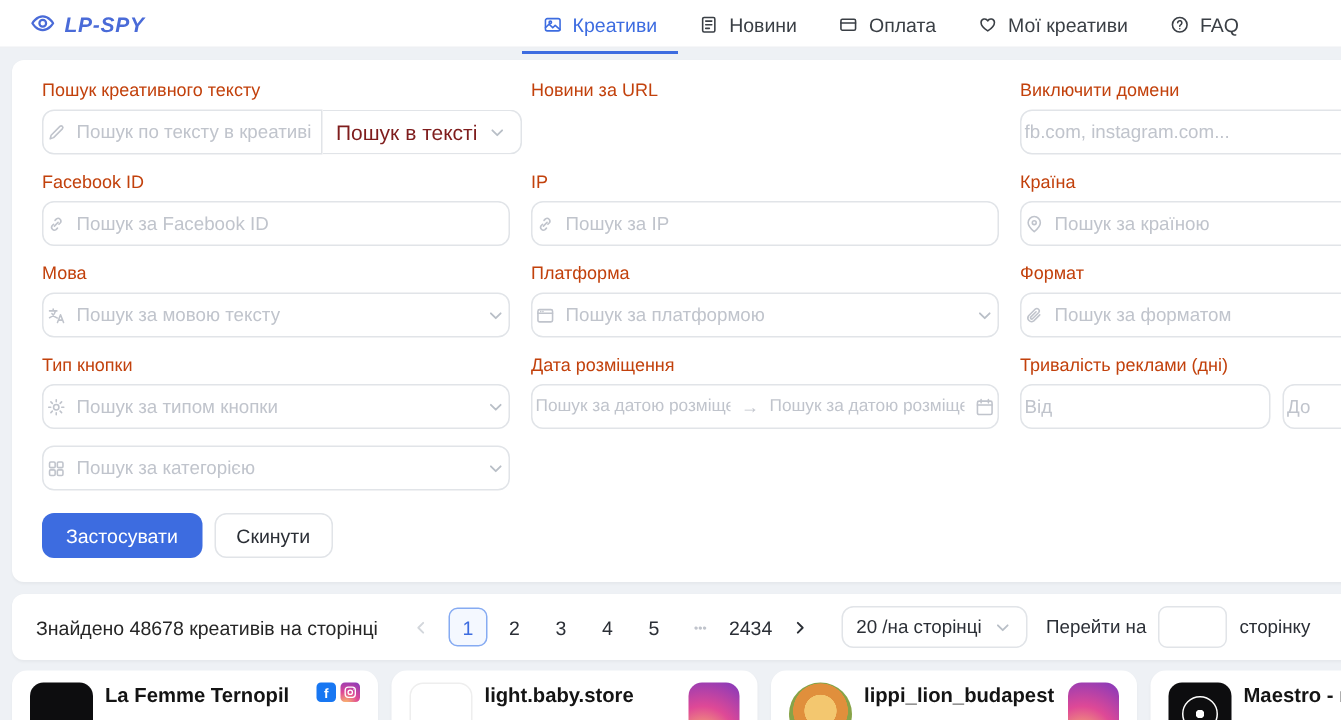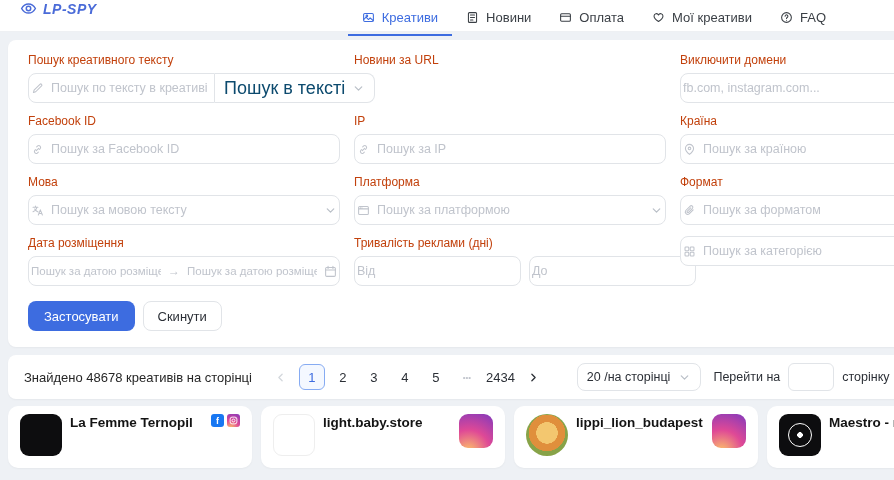--- a/index.html
+++ b/index.html
@@ -1,51 +1,51 @@
 <!DOCTYPE html>
 <html><head>
 <meta charset="utf-8">
 <style>
   *{margin:0;padding:0;box-sizing:border-box}
   html,body{width:894px;height:480px;overflow:hidden}
   body{background:#eef1f5;font-family:"Liberation Sans",sans-serif;color:#262626}
   svg.ic{width:13px;height:13px;flex:none}
   .chev{color:#b9bfc7}
   
-  header{height:32px;background:#fff;display:flex;align-items:flex-start;justify-content:space-between;padding:0 54px 0 20px;border-bottom:1px solid #eef0f3}
+  header{height:32px;background:#fff;display:flex;align-items:center;justify-content:space-between;padding:0 54px 0 20px;border-bottom:1px solid #eef0f3}
   .logo{display:flex;align-items:center;gap:6px;color:#4a6bd8}
   .logo b{font-size:14px;font-style:italic;letter-spacing:.5px}
   nav.main{display:flex;height:32px}
   .nav-item{display:flex;align-items:center;gap:7px;font-size:13px;color:#3a3f45;height:32px;padding:17px 14px;border-bottom:2px solid transparent;cursor:pointer;text-decoration:none}
   .nav-item.active{color:#3d6ce0;border-bottom-color:#3d6ce0}
   
   .panel{background:#fff;border-radius:8px;margin:8px 0 0 8px;width:1015px;padding:13px 20px 16px;box-shadow:0 1px 2px rgba(0,0,0,.04)}
   .fgrid{display:grid;grid-template-columns:repeat(3,312px);column-gap:14px;row-gap:11px}
   .field label{display:block;font-size:12px;margin-bottom:6px;color:#c2410c}
   .ibox{display:flex;align-items:center;gap:7px;border:1px solid #e1e4e8;border-radius:8px;height:30px;padding:0 2px;background:#fff;color:#c0c4cc}
   .ibox input{border:0;outline:0;flex:1;font-size:12.5px;min-width:0;background:transparent;color:#262626;font-family:inherit}
   .ibox input::placeholder{color:#c0c4cc}
   .igroup{display:flex}
   .igroup .ibox{border-radius:8px 0 0 8px;flex:1}
-  .iselect{display:flex;align-items:center;gap:7px;border:1px solid #e1e4e8;border-left:0;border-radius:0 8px 8px 0;padding:0 9px;font-size:18px;color:#0c4a6e;height:30px;cursor:pointer;white-space:nowrap}
+  .iselect{display:flex;align-items:center;gap:7px;border:1px solid #e1e4e8;border-left:0;border-radius:0 8px 8px 0;padding:0 9px;font-size:14px;color:#7f1d1d;height:30px;cursor:pointer;white-space:nowrap}
   .rangebox input{flex:1}
   .rangebox .sep{color:#c0c4cc;font-size:12px}
   .dual{display:grid;grid-template-columns:1fr 1fr;gap:8px}
   .factions{margin-top:15px;display:flex;gap:8px}
   .btn-primary{background:#3d6ce0;color:#fff;border:0;border-radius:8px;padding:0 16px;height:30px;font-size:13px;cursor:pointer;font-family:inherit}
   .btn-plain{background:#fff;border:1px solid #e1e4e8;border-radius:8px;padding:0 14px;height:30px;font-size:13px;color:#2b2f36;cursor:pointer;font-family:inherit}
   
   .results{background:#fff;border-radius:8px;margin:8px 0 0 8px;width:1015px;height:44px;display:flex;align-items:center;gap:8px;padding:0 16px;font-size:13px;box-shadow:0 1px 2px rgba(0,0,0,.04)}
   .pager{display:flex;align-items:center;gap:5px;margin-left:8px}
   .pg{min-width:26px;height:26px;display:flex;align-items:center;justify-content:center;border-radius:6px;font-size:13px;color:#2b2f36;border:1px solid transparent;background:transparent;cursor:pointer;font-family:inherit}
   .pg.active{border-color:#86abf2;color:#3d6ce0;background:#f4f8ff}
   .pg.nav-arrow{color:#8c9198}
   .pg.disabled{color:#d3d7dc}
   .pg.dots{color:#c0c4cc}
-  .psize{display:flex;align-items:center;gap:8px;border:1px solid #e1e4e8;border-radius:8px;height:28px;padding:0 9px;font-size:12.5px;color:#2b2f36;cursor:pointer;margin-left:22px;white-space:nowrap}
+  .psize{display:flex;align-items:center;gap:8px;border:1px solid #e1e4e8;border-radius:8px;height:28px;padding:0 9px;font-size:12.5px;color:#2b2f36;cursor:pointer;margin-left:6px;white-space:nowrap}
   .jump{display:flex;align-items:center;gap:8px;font-size:12.5px;color:#2b2f36;margin-left:4px}
   .jump input{width:46px;height:28px;border:1px solid #e1e4e8;border-radius:6px;outline:0;padding:0 6px;font-family:inherit}
   
   .cards{display:flex;gap:9px;margin:7px 0 0 8px}
   .card{width:244px;background:#fff;border-radius:10px;padding:8px 12px 12px;flex:none;box-shadow:0 1px 2px rgba(0,0,0,.04)}
   .chead{display:flex;gap:8px;align-items:flex-start}
   .avatar{width:42px;height:42px;border-radius:9px;flex:none;display:flex;flex-direction:column;align-items:center;justify-content:center;overflow:hidden}
   .av-dark{background:#0d0d0f;color:#fff}
   .av-light{background:#fff;border:1px solid #eee;color:#d6659a}
   .av-lion{border-radius:50%;background:radial-gradient(circle at 50% 45%,#f3c76f 0 34%,#e08f3c 35% 58%,#87a348 59% 74%,#5c7c31 75% 100%)}
@@ -200,20 +200,33 @@
       <div class="ibox">
         <svg class="ic" viewBox="0 0 16 16" fill="none" stroke="currentColor" stroke-width="1.3" stroke-linecap="round" stroke-linejoin="round">
             <path d="M12.5 7.3l-4.9 4.9a3 3 0 01-4.2-4.2l5.5-5.5a2 2 0 012.8 2.8l-5.2 5.2a1 1 0 01-1.4-1.4l4.4-4.4"></path>
           </svg>
         <input placeholder="Пошук за форматом" style="">
 
       </div>
     </div>
 
     <div class="field">
+      <label>Тип кнопки</label>
+      <div class="ibox">
+        <svg class="ic" viewBox="0 0 16 16" fill="none" stroke="currentColor" stroke-width="1.3" stroke-linecap="round" stroke-linejoin="round">
+            <circle cx="8" cy="8" r="2.2"></circle>
+            <path d="M8 1.8v1.7M8 12.5v1.7M1.8 8h1.7M12.5 8h1.7M3.6 3.6l1.2 1.2M11.2 11.2l1.2 1.2M12.4 3.6l-1.2 1.2M4.8 11.2l-1.2 1.2"></path>
+          </svg>
+        <input placeholder="Пошук за типом кнопки" style="">
+        <svg class="ic chev" viewBox="0 0 16 16" fill="none" stroke="currentColor" stroke-width="1.5" stroke-linecap="round" stroke-linejoin="round">
+            <path d="M4 6l4 4 4-4"></path>
+          </svg>
+      </div>
+    </div>
+    <div class="field">
       <label>Дата розміщення</label>
       <div class="ibox rangebox">
         <input style="font-size: 11.5px;" placeholder="Пошук за датою розміщення">
         <span class="sep">→</span>
         <input style="font-size: 11.5px;" placeholder="Пошук за датою розміщення">
         <svg class="ic" viewBox="0 0 16 16" fill="none" stroke="currentColor" stroke-width="1.3" stroke-linecap="round" stroke-linejoin="round">
             <rect x="2" y="3" width="12" height="11" rx="1.3"></rect>
             <path d="M2 6.2h12M5 1.6v2.8M11 1.6v2.8"></path>
           </svg>
       </div>

